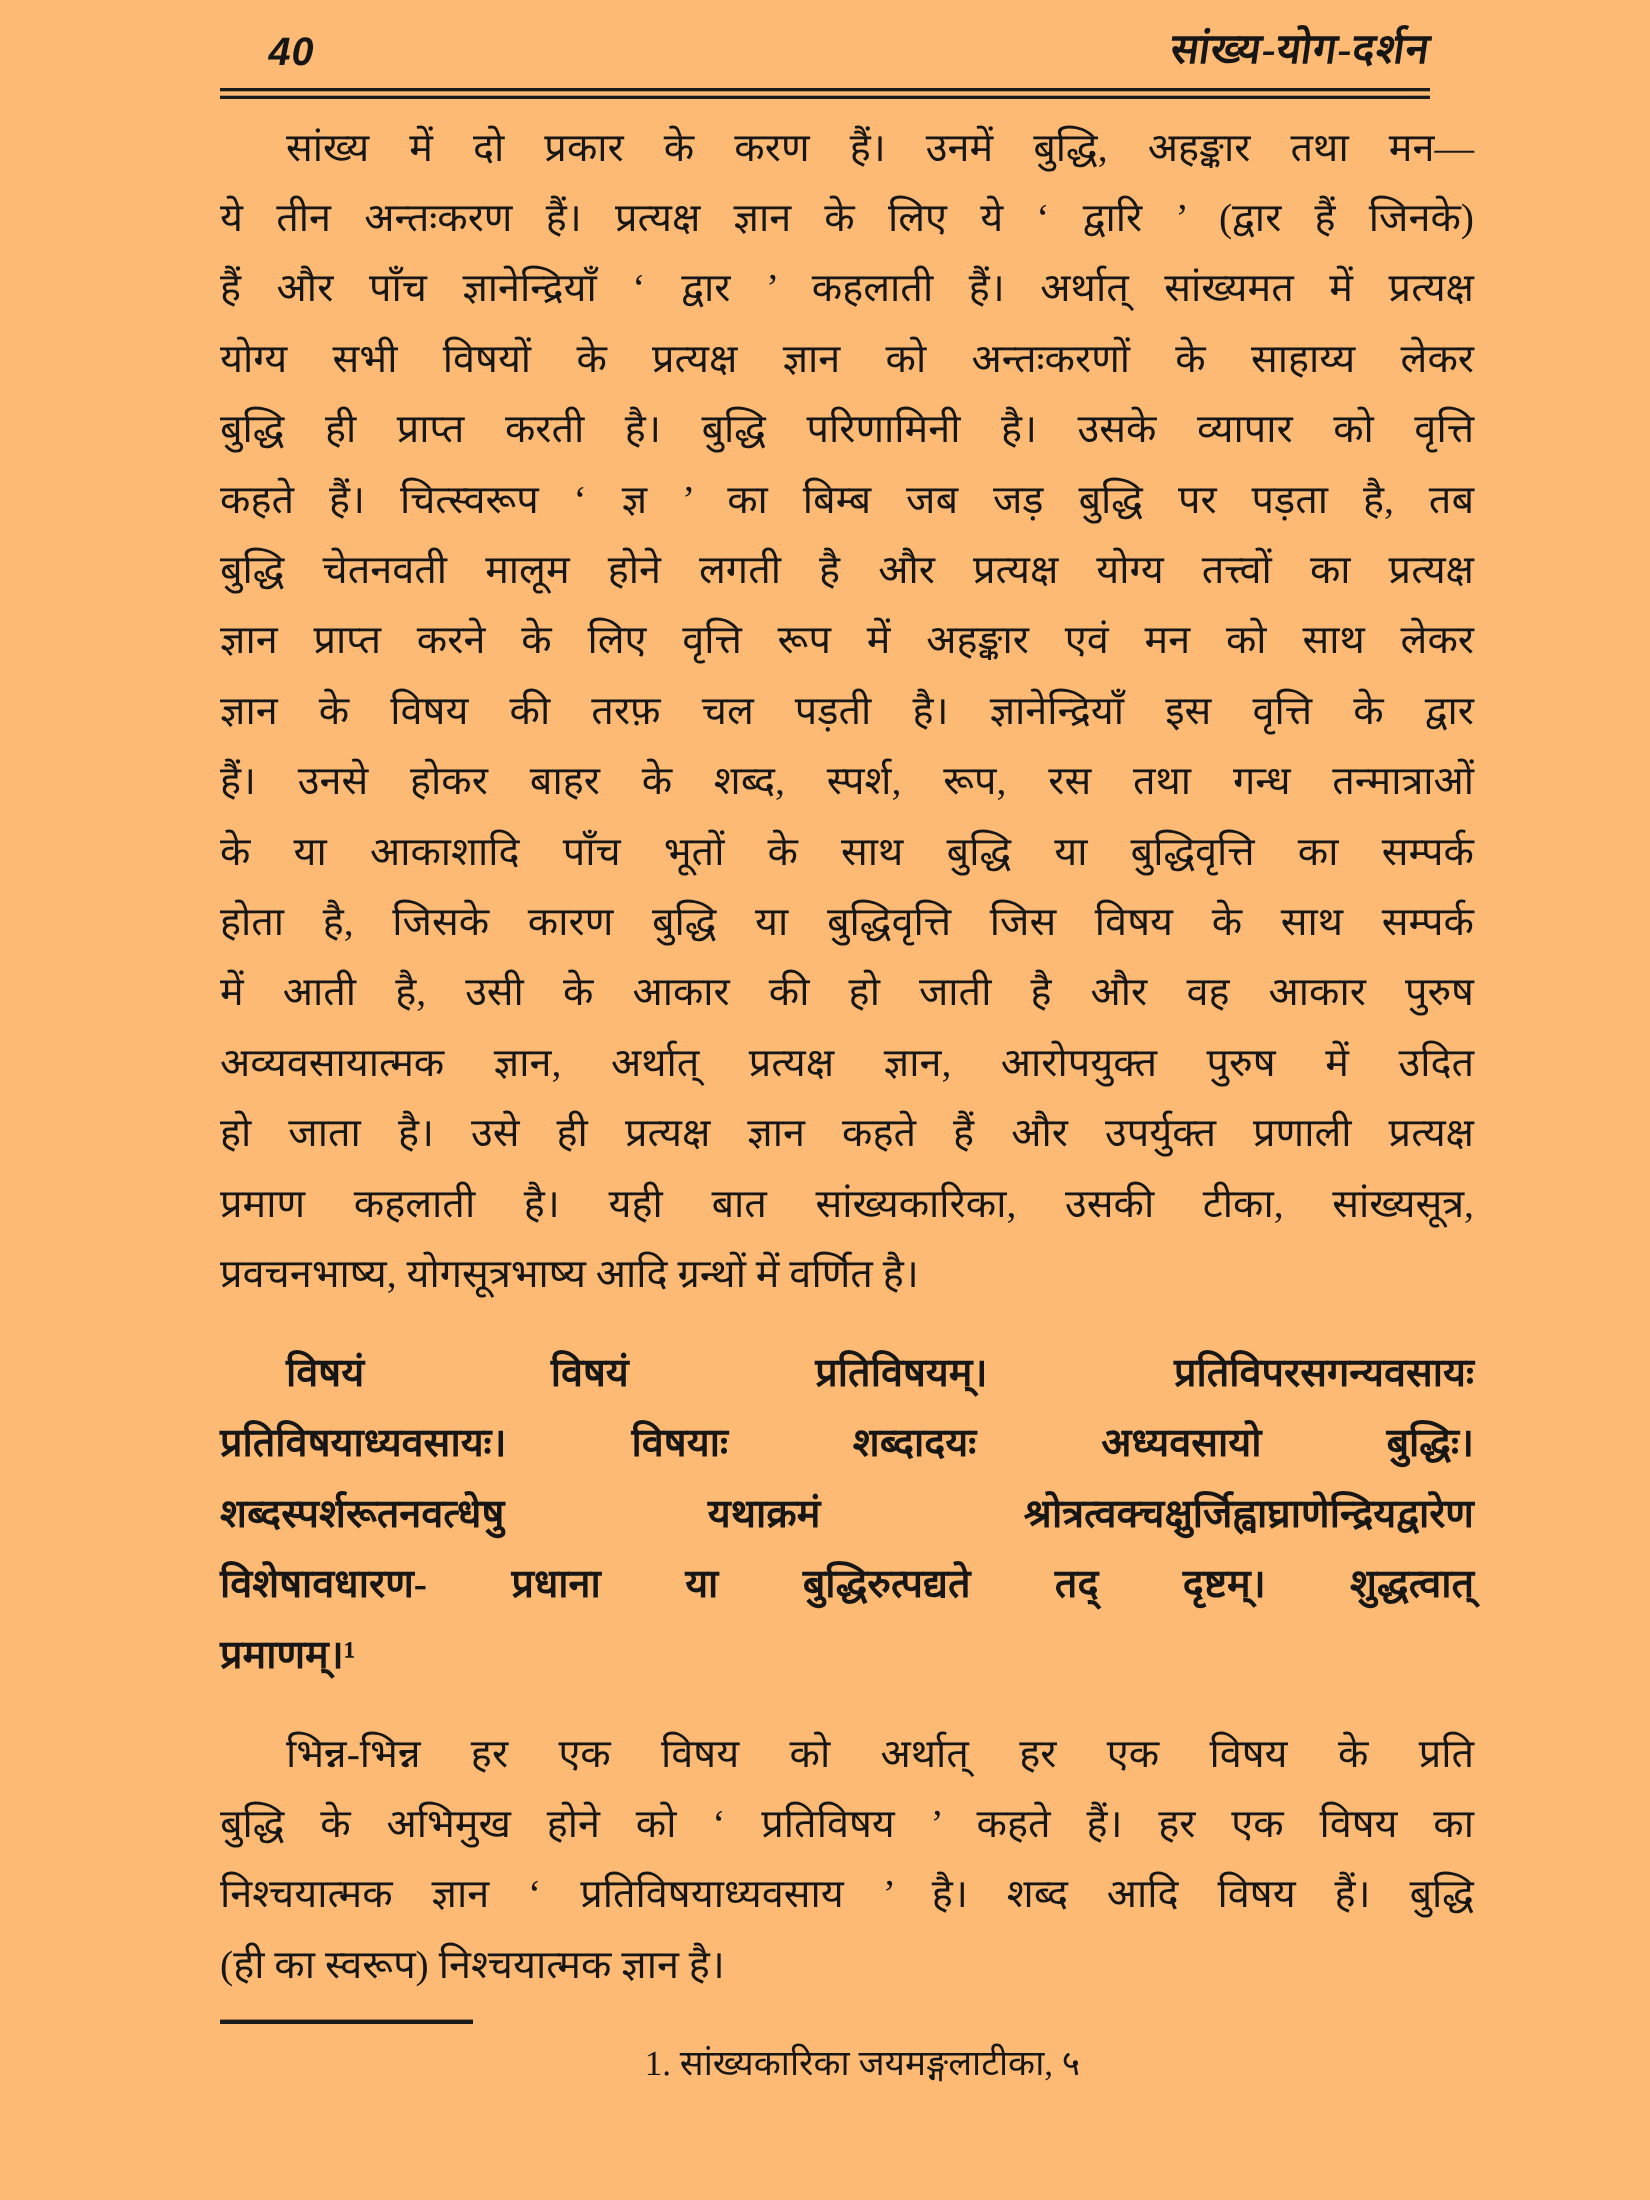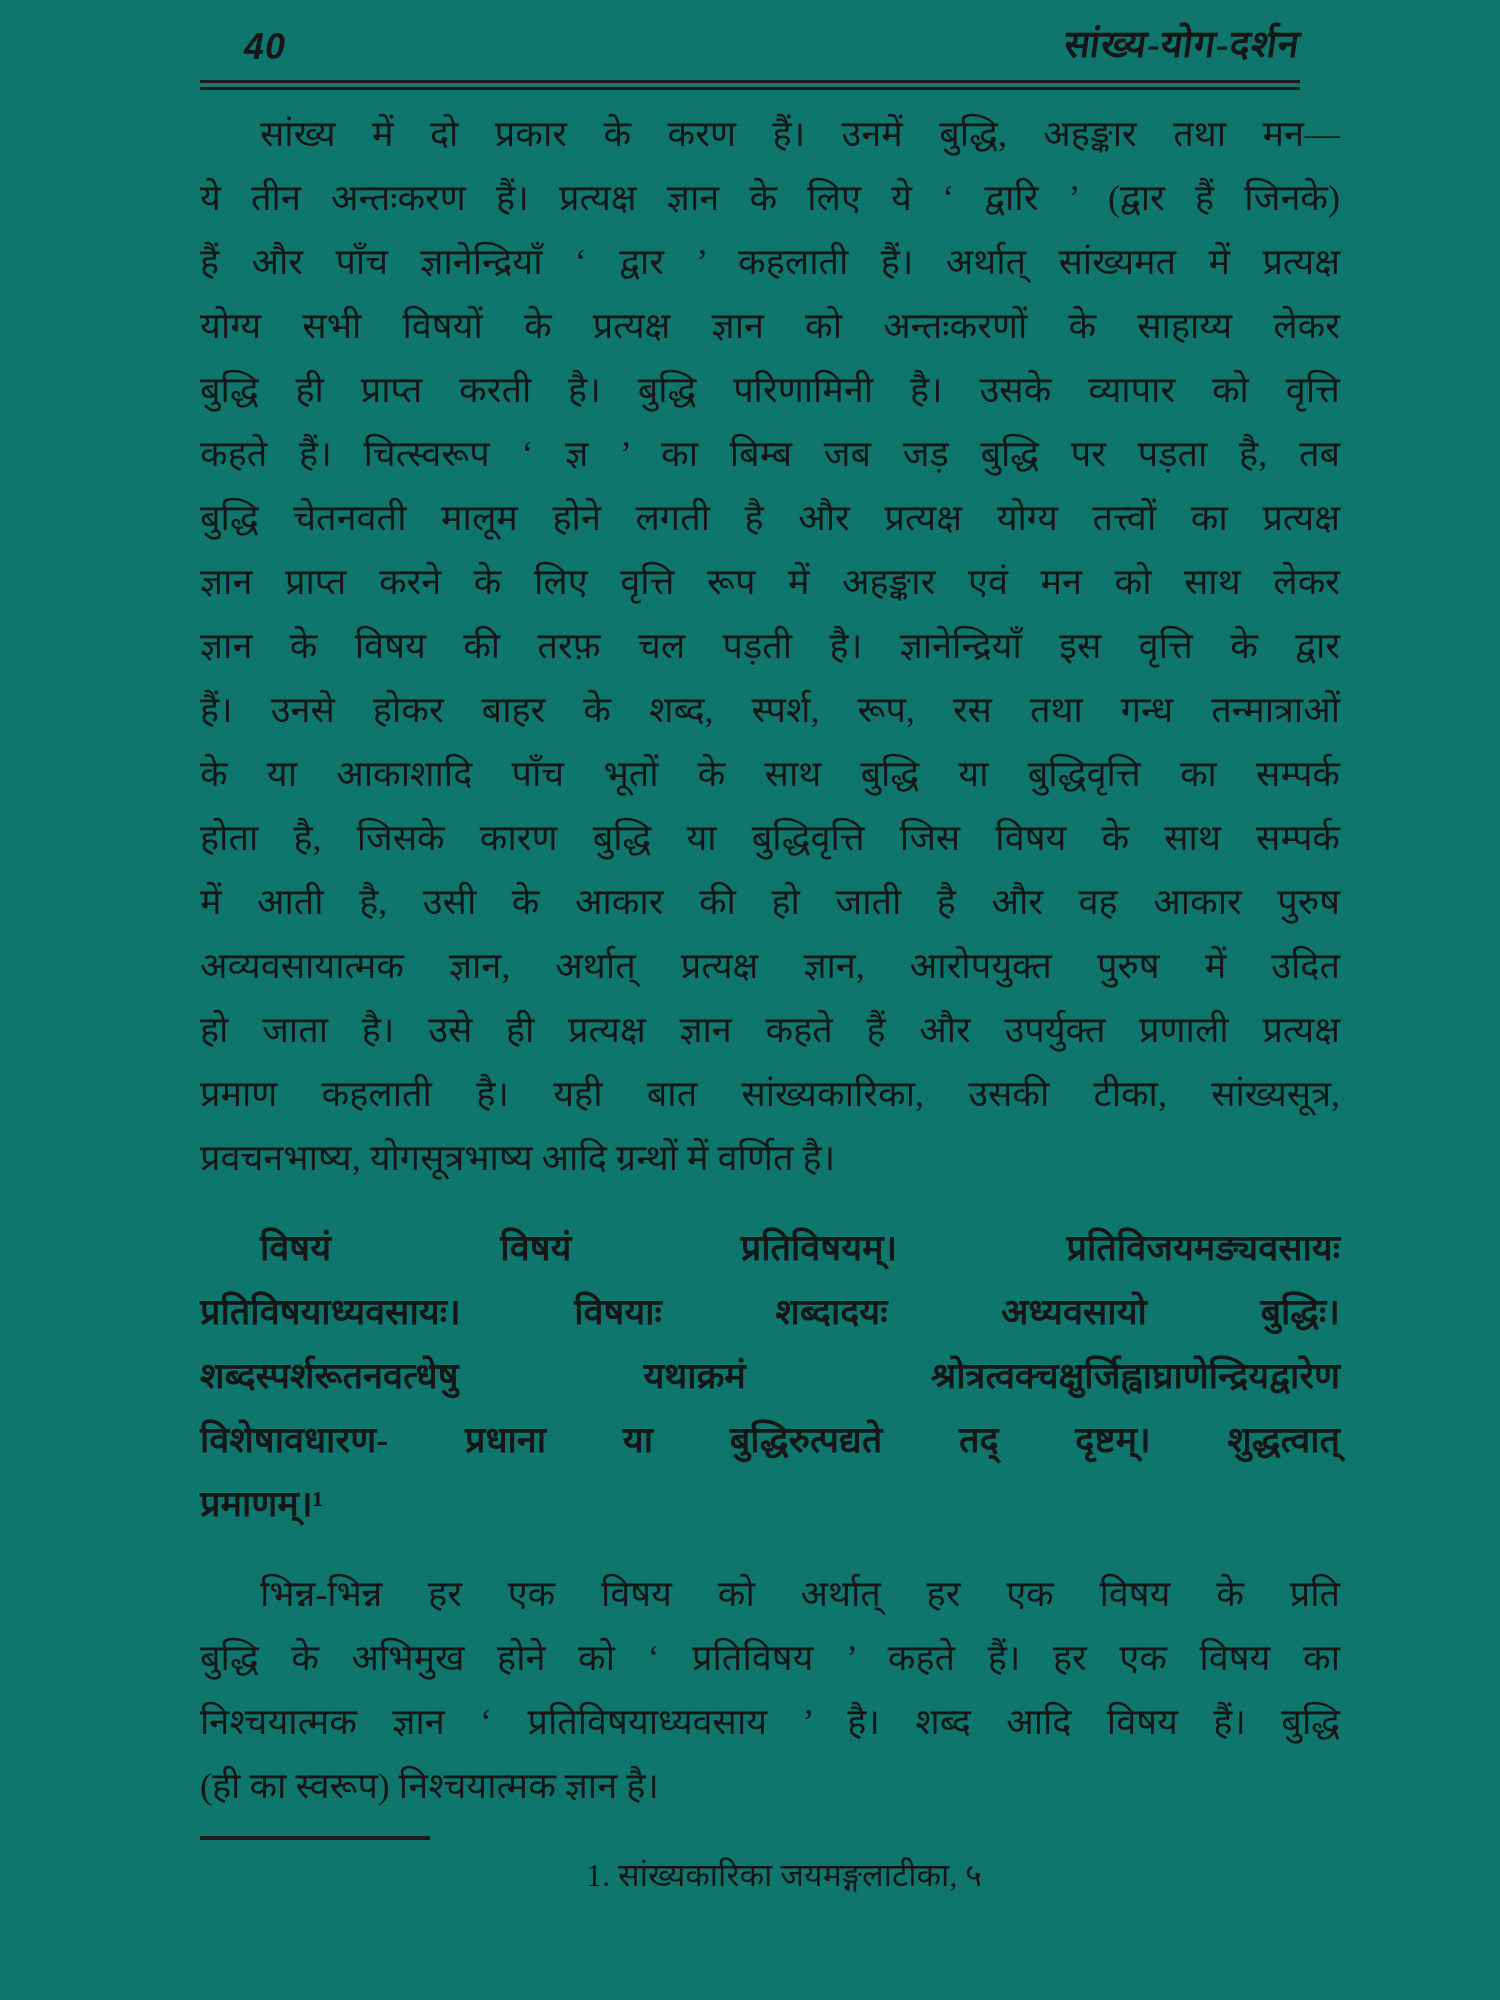--- a/index.html
+++ b/index.html
@@ -1,21 +1,21 @@
 <!DOCTYPE html>
 <html><head>
 <meta charset="utf-8">
 <style>
   html,body{margin:0;padding:0;}
   body{background:#e8e8e8;}
   .page{
     position:relative;
     width:1500px;height:2000px;
     margin:0 auto;
-    background:#0f766e;
+    background:#fdba74;
     overflow:hidden;
     font-family:"Liberation Serif", serif;
     color:#161616;
   }
   .content{position:absolute;left:200px;top:16px;width:1140px;}
   .header-row{
     width:1100px;
     display:flex;justify-content:space-between;align-items:flex-end;
     font-weight:bold;
   }
@@ -90,21 +90,21 @@
         <div class="line">के या आकाशादि पाँच भूतों के साथ बुद्धि या बुद्धिवृत्ति का सम्पर्क</div>
         <div class="line">होता है, जिसके कारण बुद्धि या बुद्धिवृत्ति जिस विषय के साथ सम्पर्क</div>
         <div class="line">में आती है, उसी के आकार की हो जाती है और वह आकार पुरुष</div>
         <div class="line">अव्यवसायात्मक ज्ञान, अर्थात् प्रत्यक्ष ज्ञान, आरोपयुक्त पुरुष में उदित</div>
         <div class="line">हो जाता है। उसे ही प्रत्यक्ष ज्ञान कहते हैं और उपर्युक्त प्रणाली प्रत्यक्ष</div>
         <div class="line">प्रमाण कहलाती है। यही बात सांख्यकारिका, उसकी टीका, सांख्यसूत्र,</div>
         <div class="line last">प्रवचनभाष्य, योगसूत्रभाष्य आदि ग्रन्थों में वर्णित है।</div>
       </div>
 
     <div class="para sanskrit">
-        <div class="line indent">विषयं विषयं प्रतिविषयम्। प्रतिविजयमङ्यवसायः</div>
+        <div class="line indent">विषयं विषयं प्रतिविषयम्। प्रतिविपरसगन्यवसायः</div>
         <div class="line">प्रतिविषयाध्यवसायः। विषयाः शब्दादयः अध्यवसायो बुद्धिः।</div>
         <div class="line">शब्दस्पर्शरूतनवत्धेषु यथाक्रमं श्रोत्रत्वक्चक्षुर्जिह्वाघ्राणेन्द्रियद्वारेण</div>
         <div class="line">विशेषावधारण- प्रधाना या बुद्धिरुत्पद्यते तद् दृष्टम्। शुद्धत्वात्</div>
         <div class="line last">प्रमाणम्।¹</div>
       </div>
 
     <div class="para para3">
         <div class="line indent">भिन्न-भिन्न हर एक विषय को अर्थात् हर एक विषय के प्रति</div>
         <div class="line">बुद्धि के अभिमुख होने को ‘ प्रतिविषय ’ कहते हैं। हर एक विषय का</div>
         <div class="line">निश्चयात्मक ज्ञान ‘ प्रतिविषयाध्यवसाय ’ है। शब्द आदि विषय हैं। बुद्धि</div>

